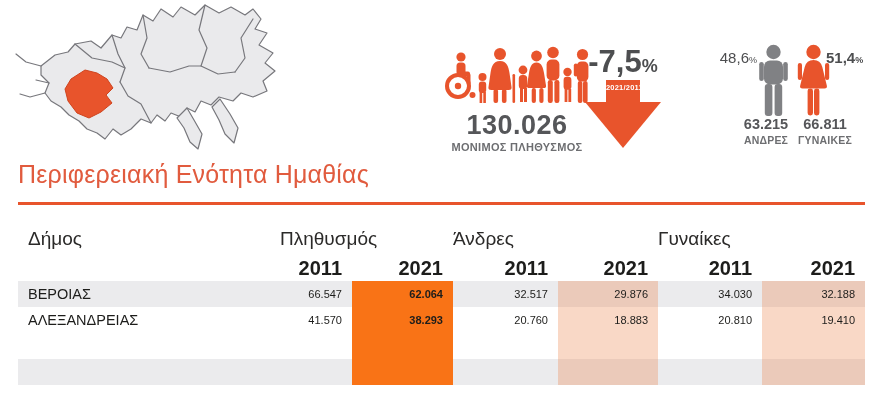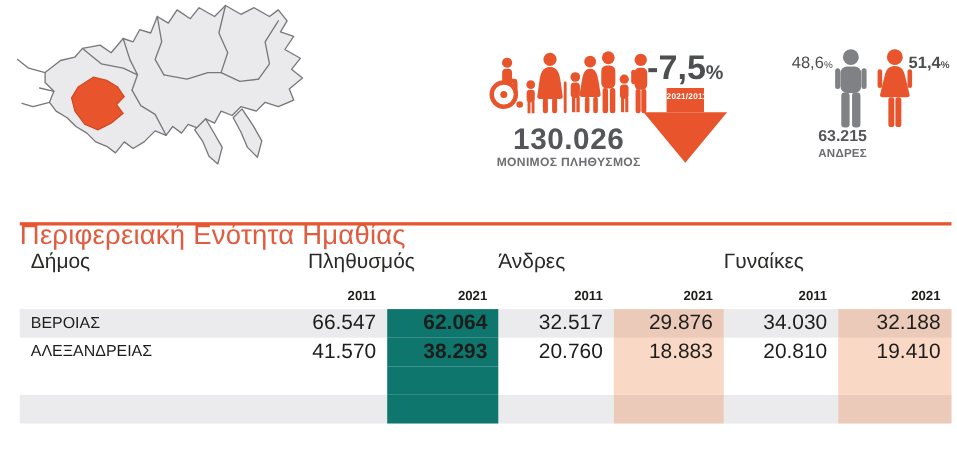--- a/index.html
+++ b/index.html
@@ -28,33 +28,33 @@
   .stat-gender .pct-right { position:absolute; left:110px;  top:5px; font-size:15px; font-weight:bold; color:#4d4e50; white-space:nowrap; }
   .stat-gender .pct-small { font-size:9px; }
   .icon-male   { position:absolute; left:39px; top:0; }
   .icon-female { position:absolute; left:79px; top:0; }
   .gender-col1 { position:absolute; left:21px; top:72px; width:58px; text-align:center; }
   .gender-col2 { position:absolute; left:79px; top:72px; width:60px; text-align:center; }
   .gender-val  { font-size:14.5px; font-weight:bold; color:#555659; }
   .gender-lab  { font-size:10.5px; font-weight:bold; color:#6d6e71; margin-top:2px; letter-spacing:.2px; }
 
   
-  .page-title { position:absolute; left:18px; top:160px; font-size:25px; color:#e15b3e; letter-spacing:.2px;margin-top:40px; }
+  .page-title { position:absolute; left:18px; top:160px; font-size:25px; color:#e15b3e; letter-spacing:.2px; }
   .title-rule { position:absolute; left:18px; top:202px; width:847px; height:2.5px; background:#e8542c; }
 
   
   .data-table { position:absolute; left:18px; top:222px; width:847px; border-collapse:collapse; table-layout:fixed; }
   .data-table th, .data-table td { padding:0; margin:0; font-weight:normal; }
   .group-row th { height:34px; font-size:19px; color:#2b2a29; vertical-align:middle; text-align:left; }
   .group-row th.muni-h { text-align:left; padding-left:10px; }
-  .year-row th { height:25px; font-size:12px; font-weight:bold; color:#1d1d1b; text-align:right; padding-right:10px; vertical-align:middle; }
-  .data-table td { height:26px; font-size:19px; color:#1d1d1b; text-align:right; padding-right:10px; vertical-align:middle; }
+  .year-row th { height:25px; font-size:20px; font-weight:bold; color:#1d1d1b; text-align:right; padding-right:10px; vertical-align:middle; }
+  .data-table td { height:26px; font-size:11px; color:#1d1d1b; text-align:right; padding-right:10px; vertical-align:middle; }
   .data-table td.muni { text-align:left; padding-left:10px; padding-right:0; font-size:14.5px; }
   tr.stripe { background:#ebebed;padding-left:12px; }
-  td.band-strong { background:#0f766e; font-weight:bold; }
+  td.band-strong { background:#f97316; font-weight:bold; }
   td.band-light  { background:rgba(237,137,82,0.33); }
 </style>
 </head>
 <body>
 
 <div class="canvas">
 
   <div class="map-wrap">
     <svg viewBox="0 0 282 158" width="282" height="158">
       <g stroke="#77777c" stroke-width="1.2" fill="none" stroke-linejoin="round" stroke-linecap="round">
@@ -158,20 +158,24 @@
       <path d="M18.5,16 q-7,0 -8.8,7 L5.2,41.5 q-0.8,3 2.4,3 h21.8 q3.2,0 2.4,-3 L27.3,23 q-1.8,-7 -8.8,-7 Z"></path>
       <rect x="2.8" y="19" width="4.2" height="17" rx="2.1"></rect>
       <rect x="30" y="19" width="4.2" height="17" rx="2.1"></rect>
       <rect x="12.6" y="44.5" width="5.4" height="27" rx="2.4"></rect>
       <rect x="19" y="44.5" width="5.4" height="27" rx="2.4"></rect>
     </svg>
     <div class="gender-col1">
       <div class="gender-val">63.215</div>
       <div class="gender-lab">ΑΝΔΡΕΣ</div>
     </div>
+    <div class="gender-col2">
+      <div class="gender-val">66.811</div>
+      <div class="gender-lab">ΓΥΝΑΙΚΕΣ</div>
+    </div>
   </div>
 
   <div class="page-title">Περιφερειακή Ενότητα Ημαθίας</div>
   <div class="title-rule"></div>
 
   <table class="data-table">
     <colgroup>
       <col style="width:262px">
         <col style="width:72px">
         <col style="width:101px">

